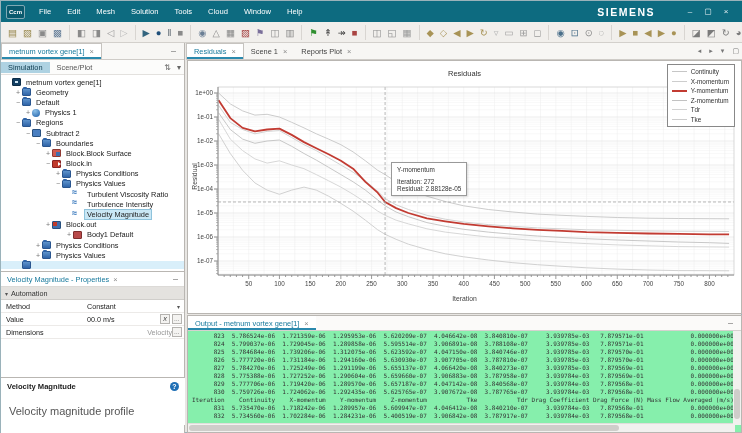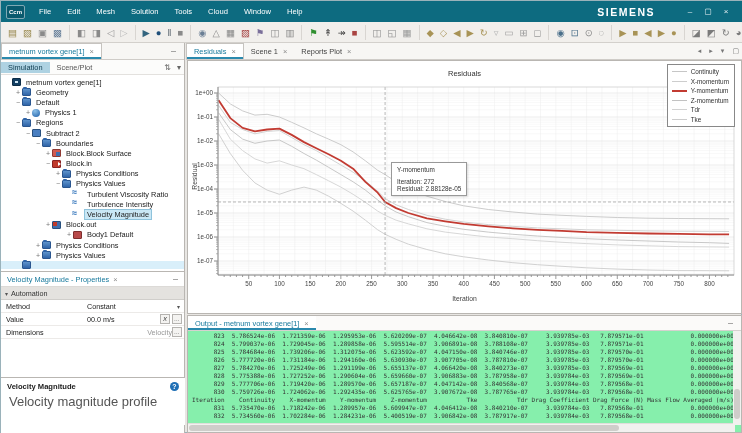--- a/index.html
+++ b/index.html
@@ -99,21 +99,21 @@
     margin-right:2px; font-style:italic; }
   .pcaret { margin-left:auto; margin-right:4px; font-size:6px; color:#555; }
 
   
   .helpbox { position:absolute; left:0; bottom:8px; width:184px; height:48px;
     border-top:1px solid #b9b6b2; background:#fff; padding:4px 6px; }
   .helpbox .ht { font-size:7.6px; font-weight:bold; color:#222; display:flex; }
   .help-ic { margin-left:auto; width:9px; height:9px; border-radius:50%; background:#1f6fb5;
     color:#fff; font-size:7px; font-weight:bold; display:flex; align-items:center;
     justify-content:center; }
-  .helpbox .hd { font-size:13px; color:#555; margin-top:3px; padding-left:2px; }
+  .helpbox .hd { font-size:11px; color:#555; margin-top:14px; padding-left:2px; }
 
   
   .chart-panel { position:absolute; left:1px; top:17px; width:555px; height:254px;
     background:#fff; border:1px solid #b9b6b2; overflow:hidden; }
   .chart-title { position:absolute; left:0; top:8px; width:100%; text-align:center;
     font-size:7.5px; color:#333; }
   .chart-xlabel { position:absolute; left:0; top:234px; width:100%; text-align:center;
     font-size:6.8px; color:#444; }
   .chart-ylabel { position:absolute; left:-18px; top:112px; width:48px; text-align:center;
     font-size:6.8px; color:#444; transform:rotate(-90deg); }

